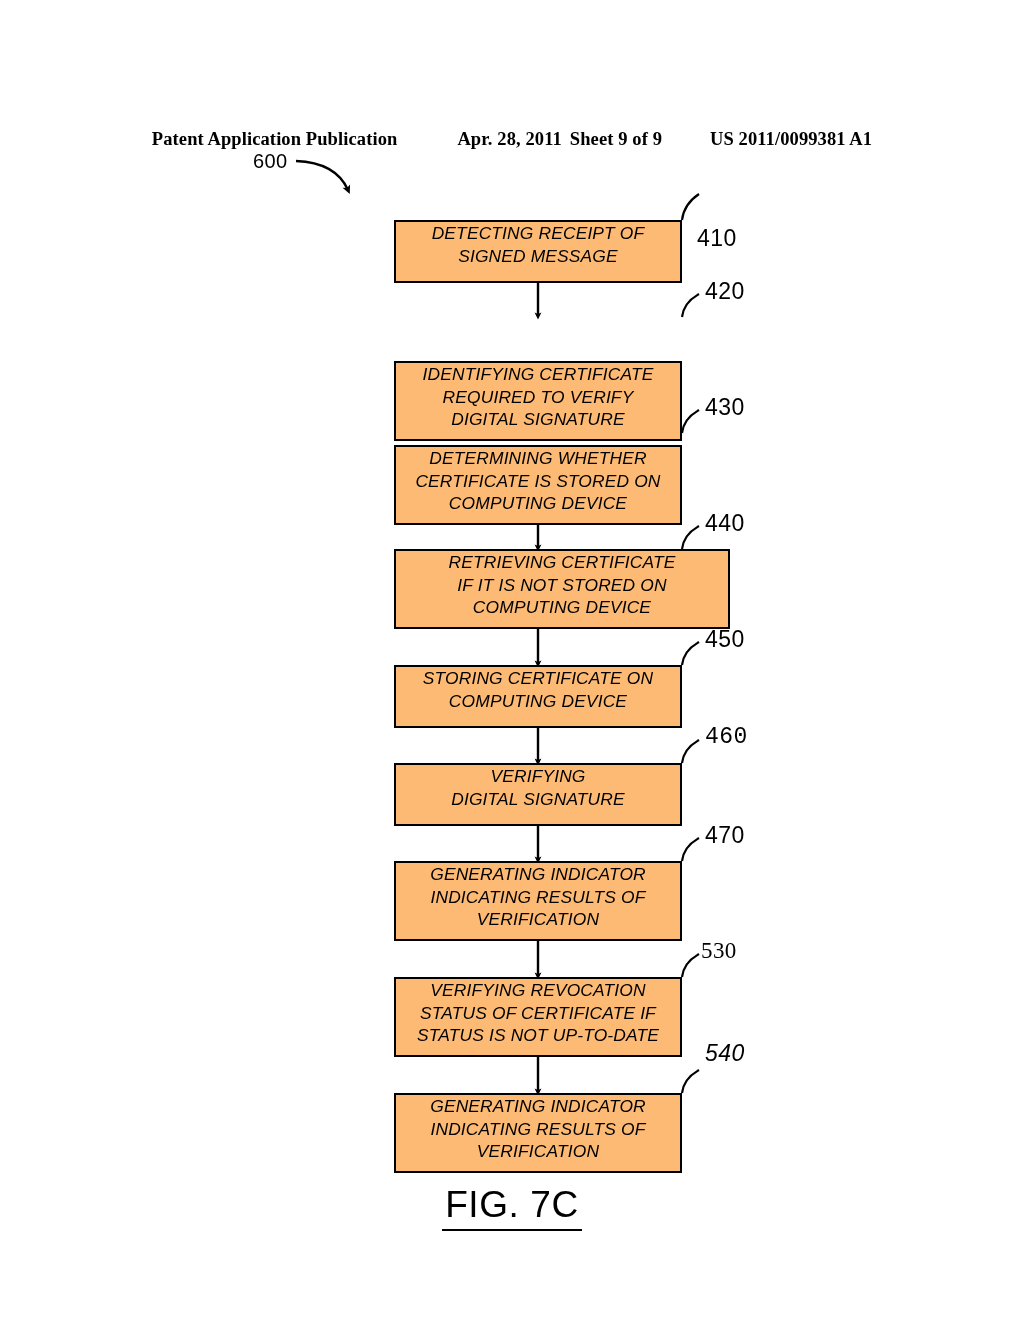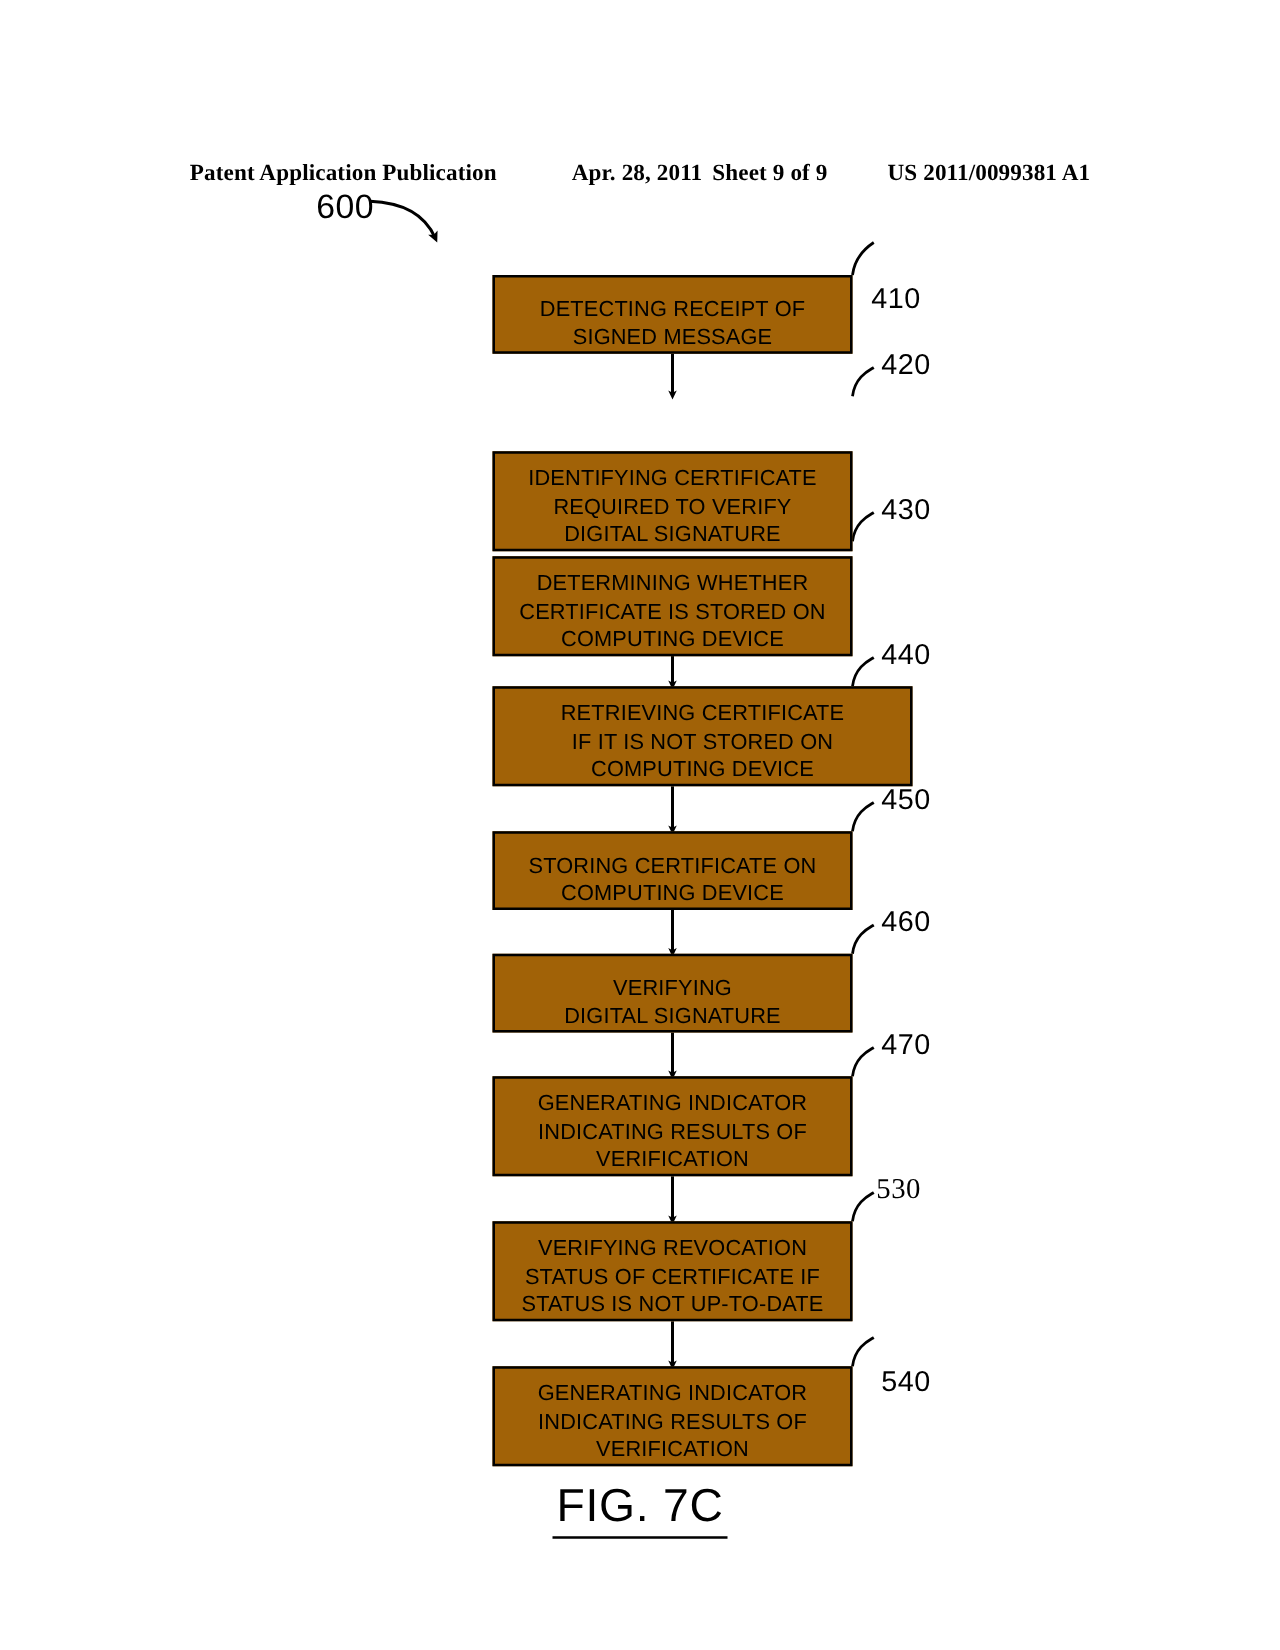--- a/index.html
+++ b/index.html
@@ -51,25 +51,26 @@
     width: 1024px;
     height: 1320px;
     pointer-events: none;
   }
 
   
   .proc-box {
     position: absolute;
     box-sizing: border-box;
     border: 2.2px solid #000;
-    background: #a16207;
+    background: #fdba74;
     display: flex;
-    align-items: flex-end;
+    align-items: flex-start;
     justify-content: center;
     text-align: center;
+    font-style: italic;
   }
   .proc-box .proc-text {
     font-family: "Liberation Sans", sans-serif;
     font-size: 17.4px;
     line-height: 1.30;
     letter-spacing: 0.15px;
     white-space: pre-line;
     padding: 0 6px;
   }
 
@@ -79,21 +80,21 @@
     font-family: "Liberation Sans", sans-serif;
     font-size: 23px;
     letter-spacing: 0.4px;
     white-space: nowrap;
   }
   #label-600 {
     position: absolute;
     left: 253px;
     top: 150px;
     font-family: "Liberation Sans", sans-serif;
-    font-size: 27px;
+    font-size: 20px;
     letter-spacing: 0.4px;
   }
 
   
   #fig-caption {
     position: absolute;
     left: 0;
     top: 1184px;
     width: 1024px;
     text-align: center;
@@ -199,24 +200,24 @@
 INDICATING RESULTS OF
 VERIFICATION</div>
       </div>
     </div>
   <div id="refs-layer">
       <div class="ref-num" style="left: 697px; top: 178px; margin-top: 47px;">410</div>
       <div class="ref-num" style="left: 705px; top: 278px;">420</div>
       <div class="ref-num" style="left: 705px; top: 394px;">430</div>
       <div class="ref-num" style="left: 705px; top: 510px;">440</div>
       <div class="ref-num" style="left: 705px; top: 626px;">450</div>
-      <div class="ref-num" style="left: 705px; top: 724px;">460</div>
+      <div class="ref-num" style="left: 705px; top: 724px; font-family: Liberation Mono, monospace;">460</div>
       <div class="ref-num" style="left: 705px; top: 822px;">470</div>
       <div class="ref-num" style="left: 701px; top: 938px; font-family: Liberation Serif, serif;">530</div>
-      <div class="ref-num" style="left: 705px; top: 1092px;">540</div>
+      <div class="ref-num" style="left: 705px; top: 1040px; font-style: italic;">540</div>
     </div>
 
   <div id="label-600">600</div>
 </div>
 
 <div id="fig-caption">
   <span class="cap-text">FIG. 7C</span>
 </div>
 
 </body></html>

